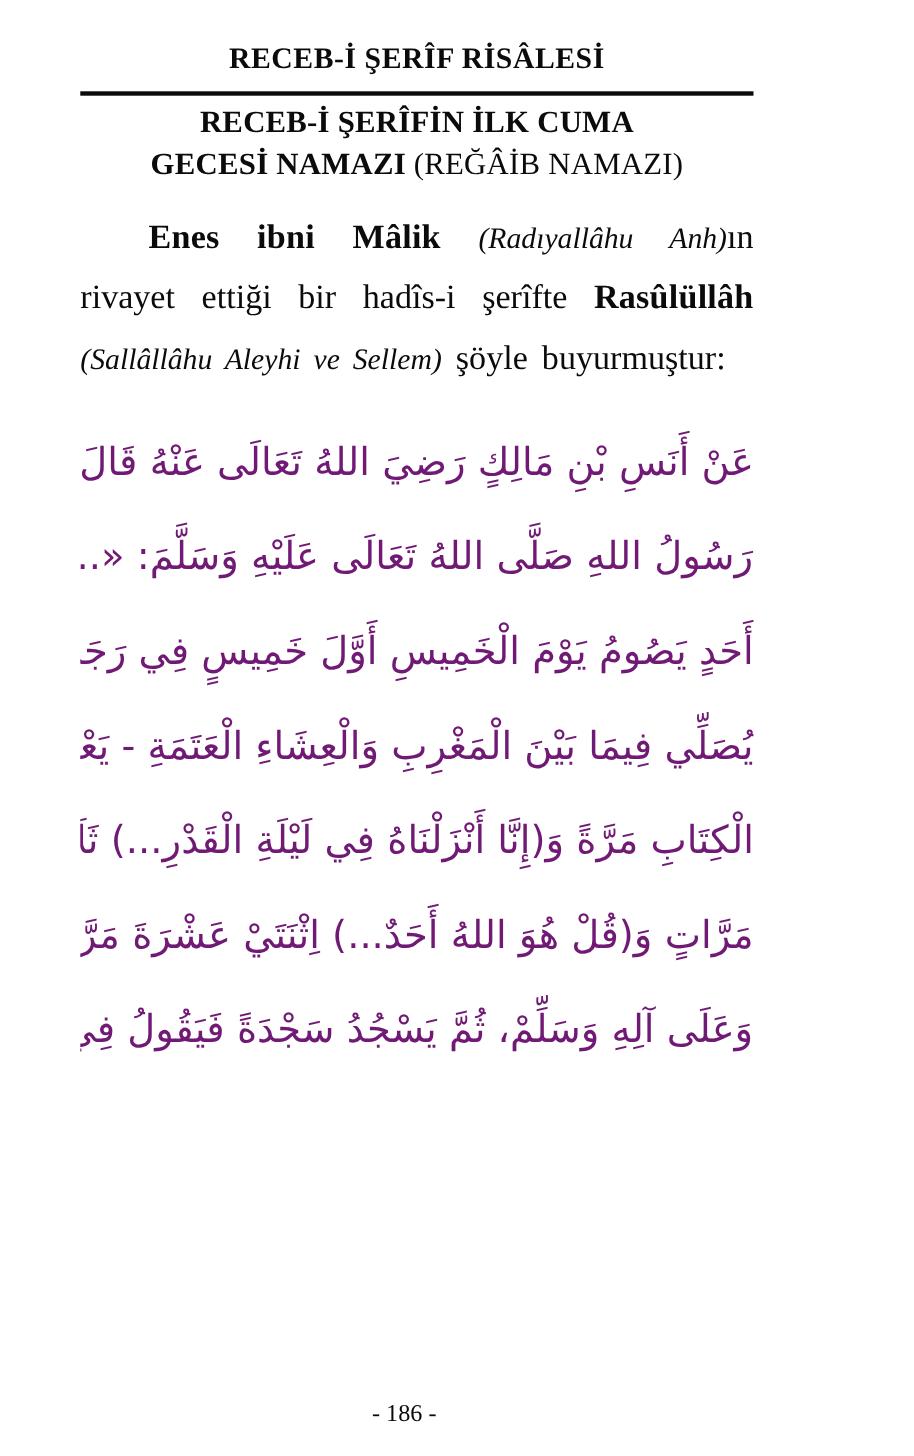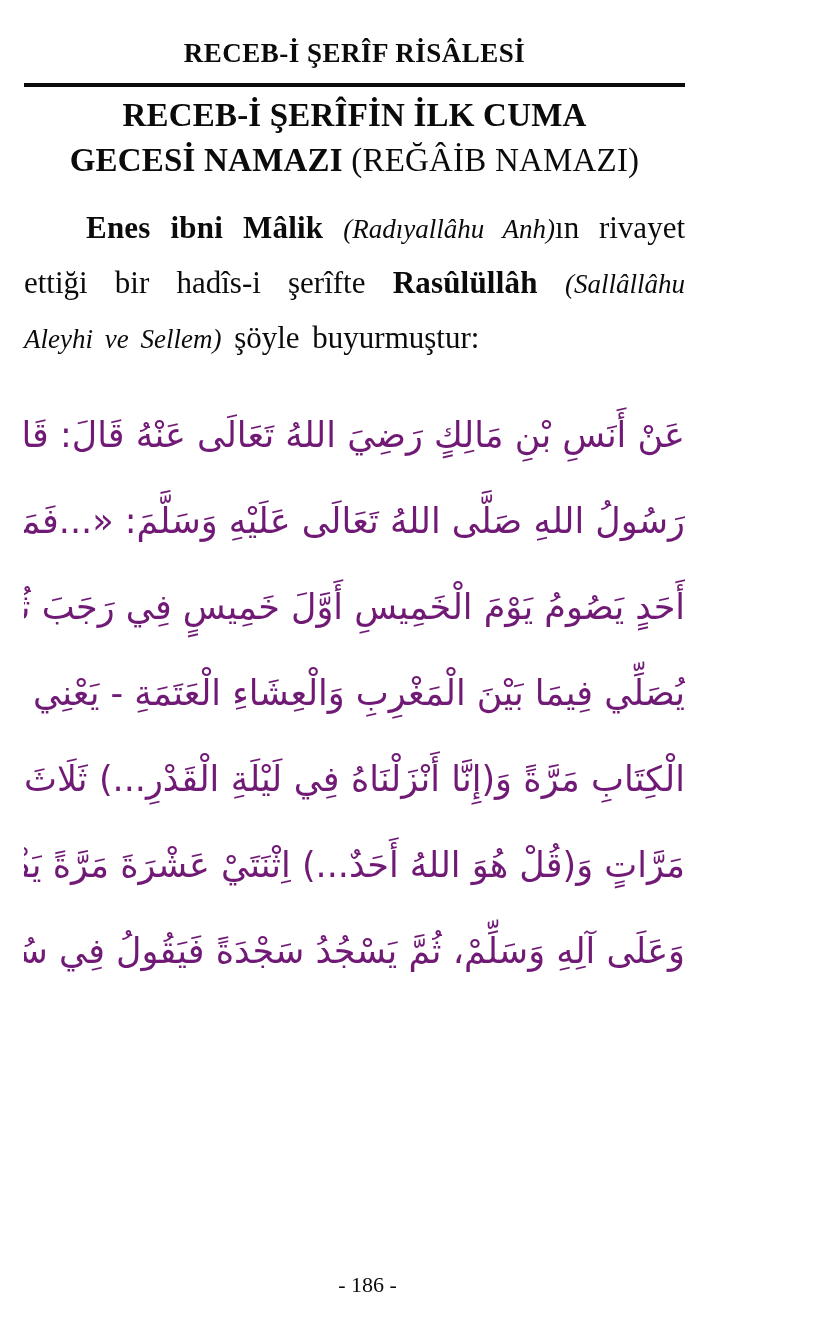--- a/index.html
+++ b/index.html
@@ -8,38 +8,38 @@
     background: #ffffff;
   }
   .page {
     position: relative;
     width: 735px;
     height: 1324px;
     background: #ffffff;
     color: #0b0b0b;
     font-family: "Liberation Serif", serif;
     box-sizing: border-box;
-    padding: 30px 50px 0 24px;
+    padding: 30px 50px 0 73px;
     overflow: hidden;
   }
   .running-head {
     text-align: center;
     font-weight: bold;
     font-size: 27px;
     letter-spacing: 0.5px;
     margin-top: 8px;
   }
   .header-rule {
     height: 4px;
     background: #0b0b0b;
     margin: 14px 0 6px 0;
   }
   .page-title {
     text-align: center;
-    font-size: 33px;
+    font-size: 28px;
     font-weight: bold;
     line-height: 1.35;
     margin: 4px 0 0 0;
     letter-spacing: 0.2px;
   }
   .page-title .regular {
     font-weight: normal;
   }
   .intro {
     font-size: 31px;

